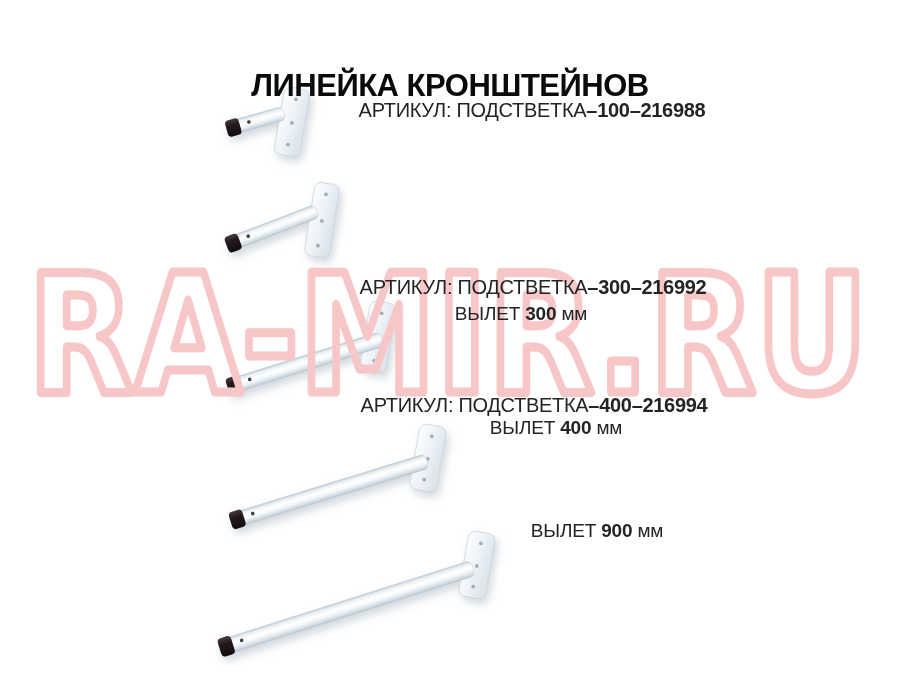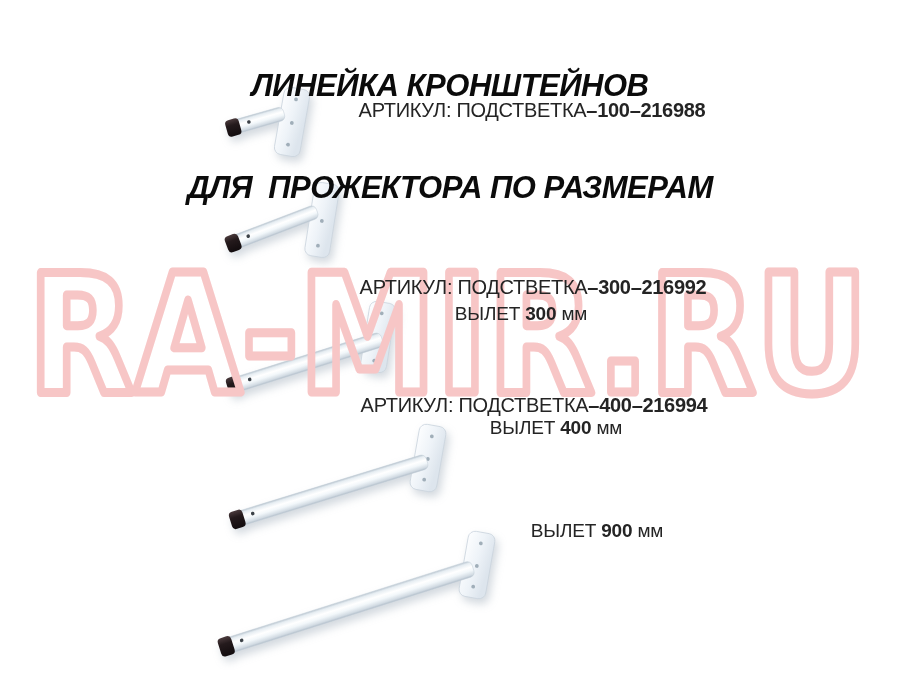--- a/index.html
+++ b/index.html
@@ -3,21 +3,21 @@
 <meta charset="utf-8">
 <style>
   html,body{margin:0;padding:0;background:#ffffff;}
   .stage{
     position:relative;width:900px;height:675px;background:#ffffff;overflow:hidden;
     font-family:"Liberation Sans",sans-serif;
   }
   .title{
     position:absolute;left:450px;top:1px;transform:translateX(-50%);
     text-align:center;font-weight:700;font-size:31px;line-height:34px;
-    color:#0b0b0b;letter-spacing:-0.5px;white-space:pre;z-index:3;font-style:italic;
+    color:#0b0b0b;letter-spacing:-0.5px;white-space:pre;z-index:3;
   }
   .art{
     position:absolute;transform:translateX(-50%);
     font-size:20px;color:#242424;letter-spacing:-0.3px;white-space:nowrap;z-index:3;margin-left:40px;
   }
   .art .code{font-weight:700;}
   .size{
     position:absolute;transform:translateX(-50%);
     font-size:19px;color:#242424;letter-spacing:-0.2px;white-space:nowrap;z-index:3;
   }
@@ -52,21 +52,20 @@
       <linearGradient id="capGrad" x1="0" y1="0" x2="0" y2="1">
         <stop offset="0" stop-color="#4a3a3c"></stop>
         <stop offset="0.35" stop-color="#241a1c"></stop>
         <stop offset="1" stop-color="#120c0e"></stop>
       </linearGradient>
     </defs>
   </svg>
 
   <div class="title">
     <div>ЛИНЕЙКА КРОНШТЕЙНОВ</div>
-    <div>ДЛЯ  ПРОЖЕКТОРА ПО РАЗМЕРАМ</div>
   </div>
 
   <svg class="bracket" width="140" height="85" viewBox="0 0 140 85" style="left: 212px; top: 85px;">
       <g transform="translate(80,37) rotate(10)">
         <rect x="-13" y="-34" width="26" height="68" rx="7" fill="url(#plateGrad)" stroke="#cbd5de" stroke-width="0.8"></rect>
         <circle cx="0" cy="-23" r="1.9" fill="#93a2ae" opacity="0.85"></circle>
         <circle cx="0" cy="1" r="1.9" fill="#93a2ae" opacity="0.85"></circle>
         <circle cx="0" cy="23" r="1.9" fill="#93a2ae" opacity="0.85"></circle>
       </g>
       <g transform="translate(16,44) rotate(-15.945395900922856)">

